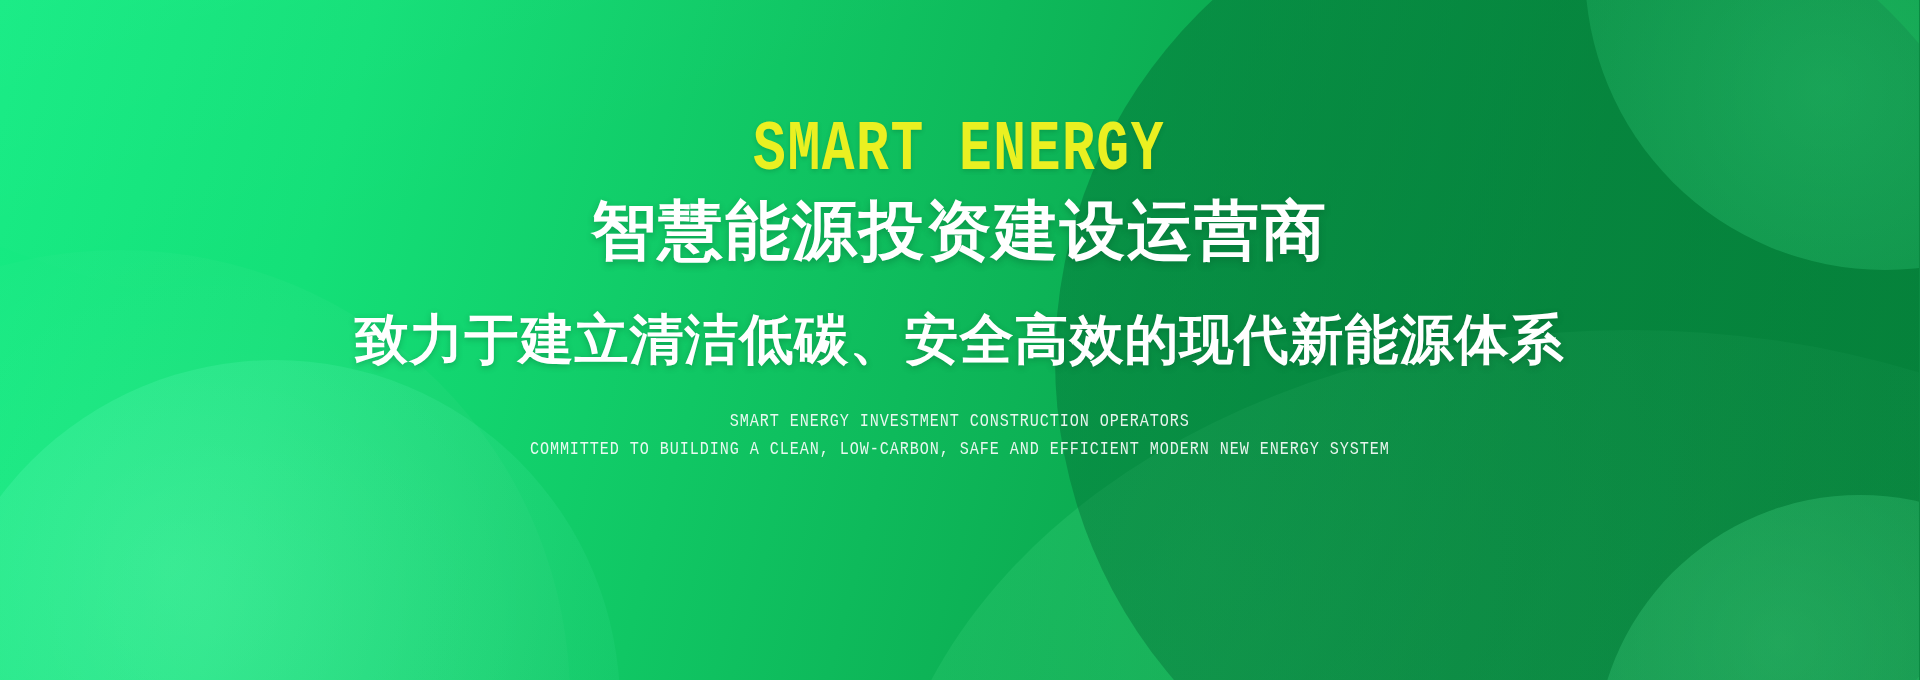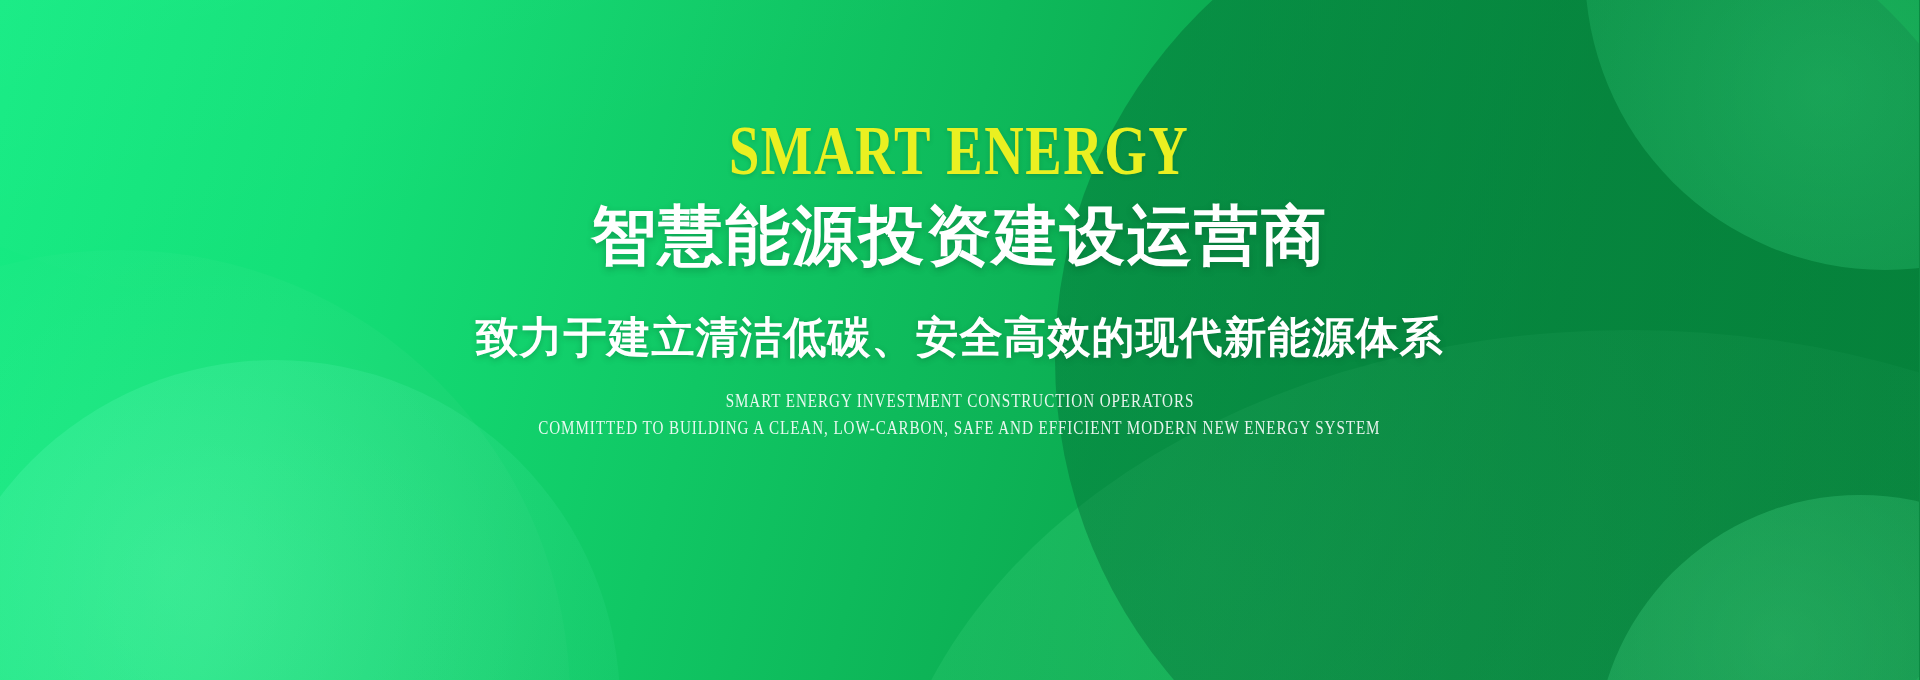--- a/index.html
+++ b/index.html
@@ -8,21 +8,21 @@
     padding: 0;
     background: #0b8a42;
   }
   * { box-sizing: border-box; }
 
   .banner {
     position: relative;
     width: 1919px;
     height: 680px;
     overflow: hidden;
-    font-family: Liberation Serif, serif;
+    font-family: Liberation Mono, monospace;
     
     background: linear-gradient(105deg,
         #16ec84 0%,
         #14e078 18%,
         #10c764 38%,
         #0cad52 58%,
         #099a46 78%,
         #07913f 100%);
   }
 
@@ -137,26 +137,26 @@
     line-height: 1.05;
     font-weight: 700;
     letter-spacing: 2px;
     white-space: nowrap;
     margin: 16px 0 0 0;
     text-shadow: 0 3px 7px rgba(0,70,32,0.30);
   }
 
   .tagline-cn {
     color: #ffffff;
-    font-size: 43px;
+    font-size: 54px;
     line-height: 1.1;
     font-weight: 700;
     letter-spacing: 1px;
     white-space: nowrap;
-    margin: 44px 0 0 0;
+    margin: 44px 0 8px 0;
     text-shadow: 0 2px 6px rgba(0,70,32,0.28);
   }
 
   .sub-en {
     color: rgba(255,255,255,0.90);
     font-size: 18px;
     line-height: 1.55;
     font-weight: 400;
     letter-spacing: 1.1px;
     white-space: nowrap;

